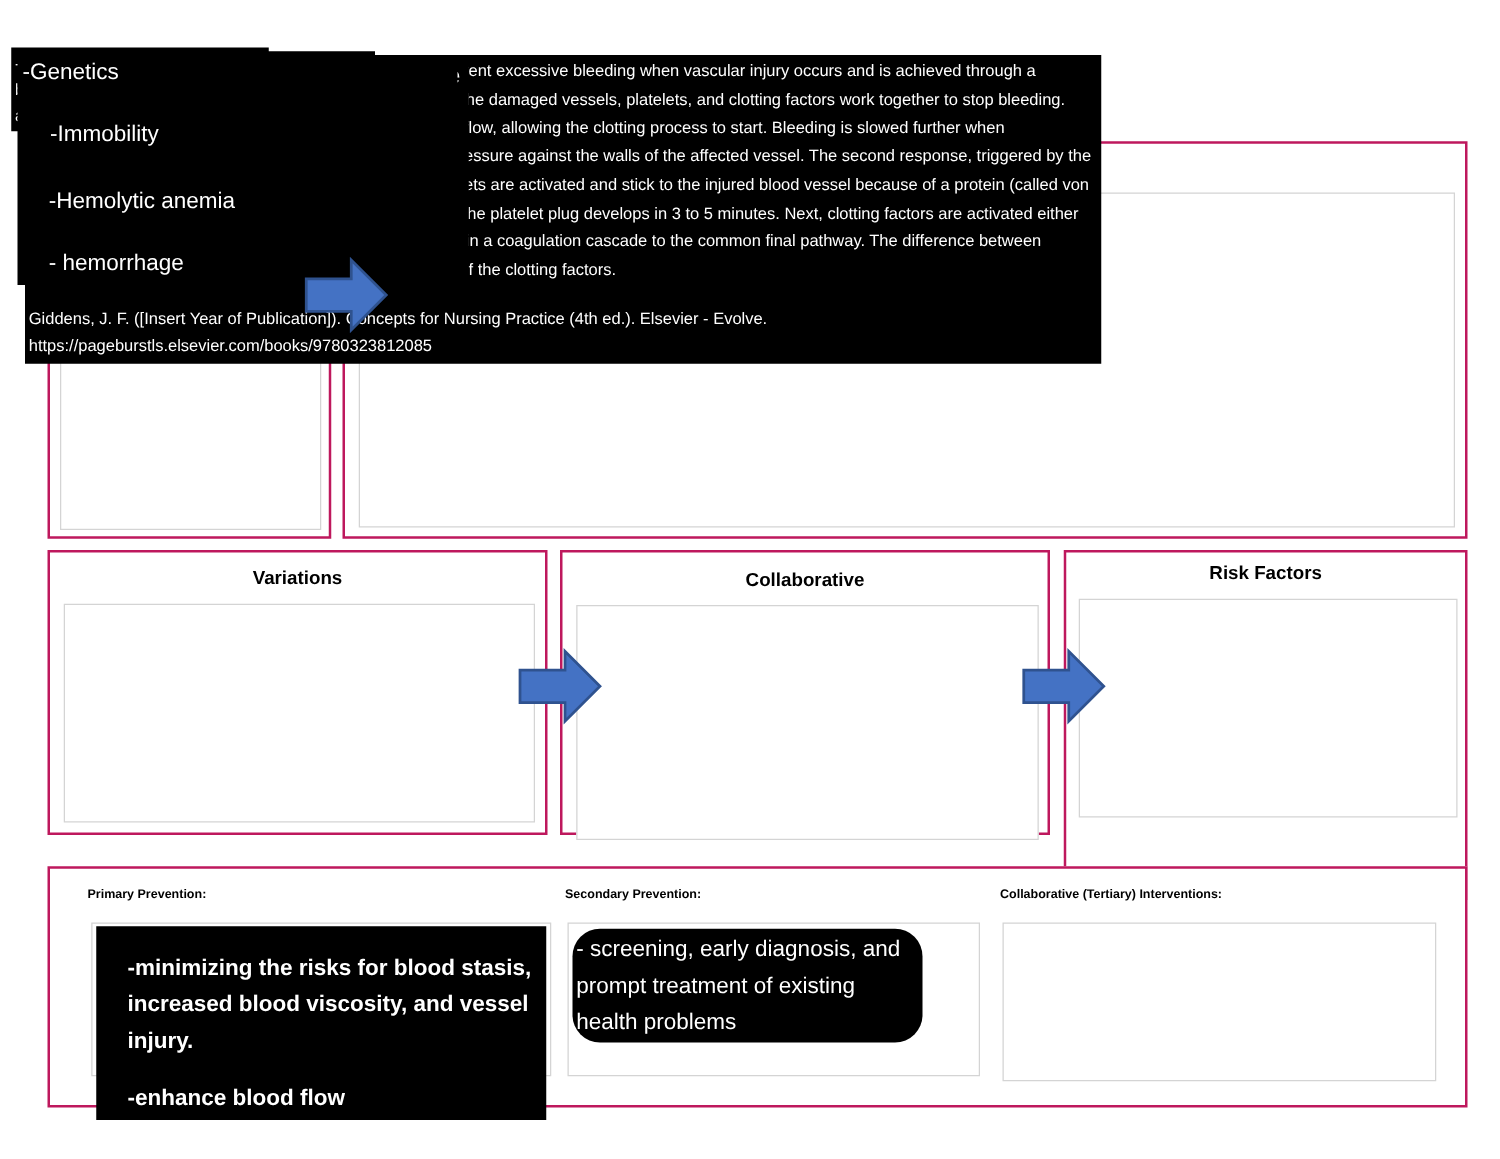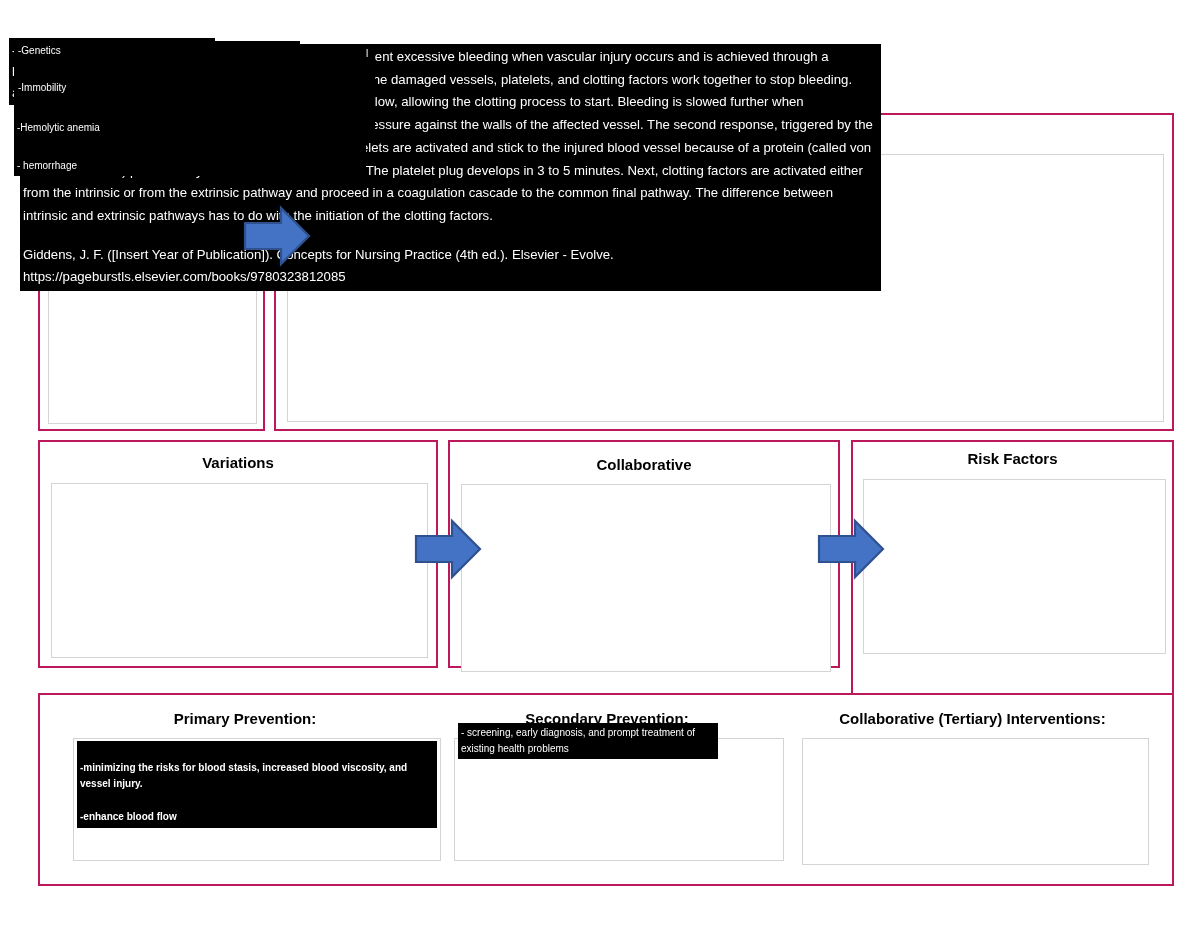--- a/index.html
+++ b/index.html
@@ -73,29 +73,30 @@
     position: absolute;
     border: 1px solid #d4d4d4;
     background: #ffffff;
     box-sizing: border-box;
   }
   .black-text {
     position: absolute;
     background: #000000;
     color: #ffffff;
     box-sizing: border-box;
-    font-size: 10px;
+    font-size: 18px;
     line-height: 1.62;
     padding: 2px 3px 2px 3px;
   }
   .black-text p {
     margin: 0;
   }
   .black-text p.gap {
     margin-top: 15px;
+    margin-left: 22px;
   }
 
   
   #panel-definition {
     left: 38px; top: 113px;
     width: 227px; height: 318px;
   }
   #panel-definition .panel-title { top: 8px; }
   #panel-definition .inner-box {
     left: 8px; top: 37px;
@@ -175,23 +176,22 @@
   }
   #risk-text p.gap { margin-top: 21px; }
 
   
   #panel-bottom {
     left: 38px; top: 693px;
     width: 1136px; height: 193px;
   }
   .sub-title {
     position: absolute;
-    font-size: 15px;
+    font-size: 10px;
     font-weight: bold;
-    text-align: center;
   }
   #bottom-col1 { left: 30px; top: 15px; width: 350px; }
   #bottom-col2 { left: 412px; top: 15px; width: 310px; }
   #bottom-col3 { left: 760px; top: 15px; width: 345px; }
 
   #bottom-box1 {
     left: 33px; top: 43px;
     width: 368px; height: 123px;
   }
   #bottom-box2 {
@@ -200,22 +200,23 @@
   }
   #bottom-box3 {
     left: 762px; top: 43px;
     width: 347px; height: 127px;
   }
   #primary-text {
     left: 37px; top: 46px;
     width: 360px;
   }
   #secondary-text {
-    left: 418px; top: 28px;
-    width: 260px;
+    left: 418px; top: 48px;
+    width: 280px;
+    border-radius: 22px;
   }
   #tertiary-text {
     left: 766px; top: 46px;
     width: 341px;
   }
   #primary-text p.gap  { margin-top: 17px; font-weight: bold; }
   #secondary-text p.gap{ margin-top: 17px; }
   #tertiary-text p.gap { margin-top: 19px; }
 
   

